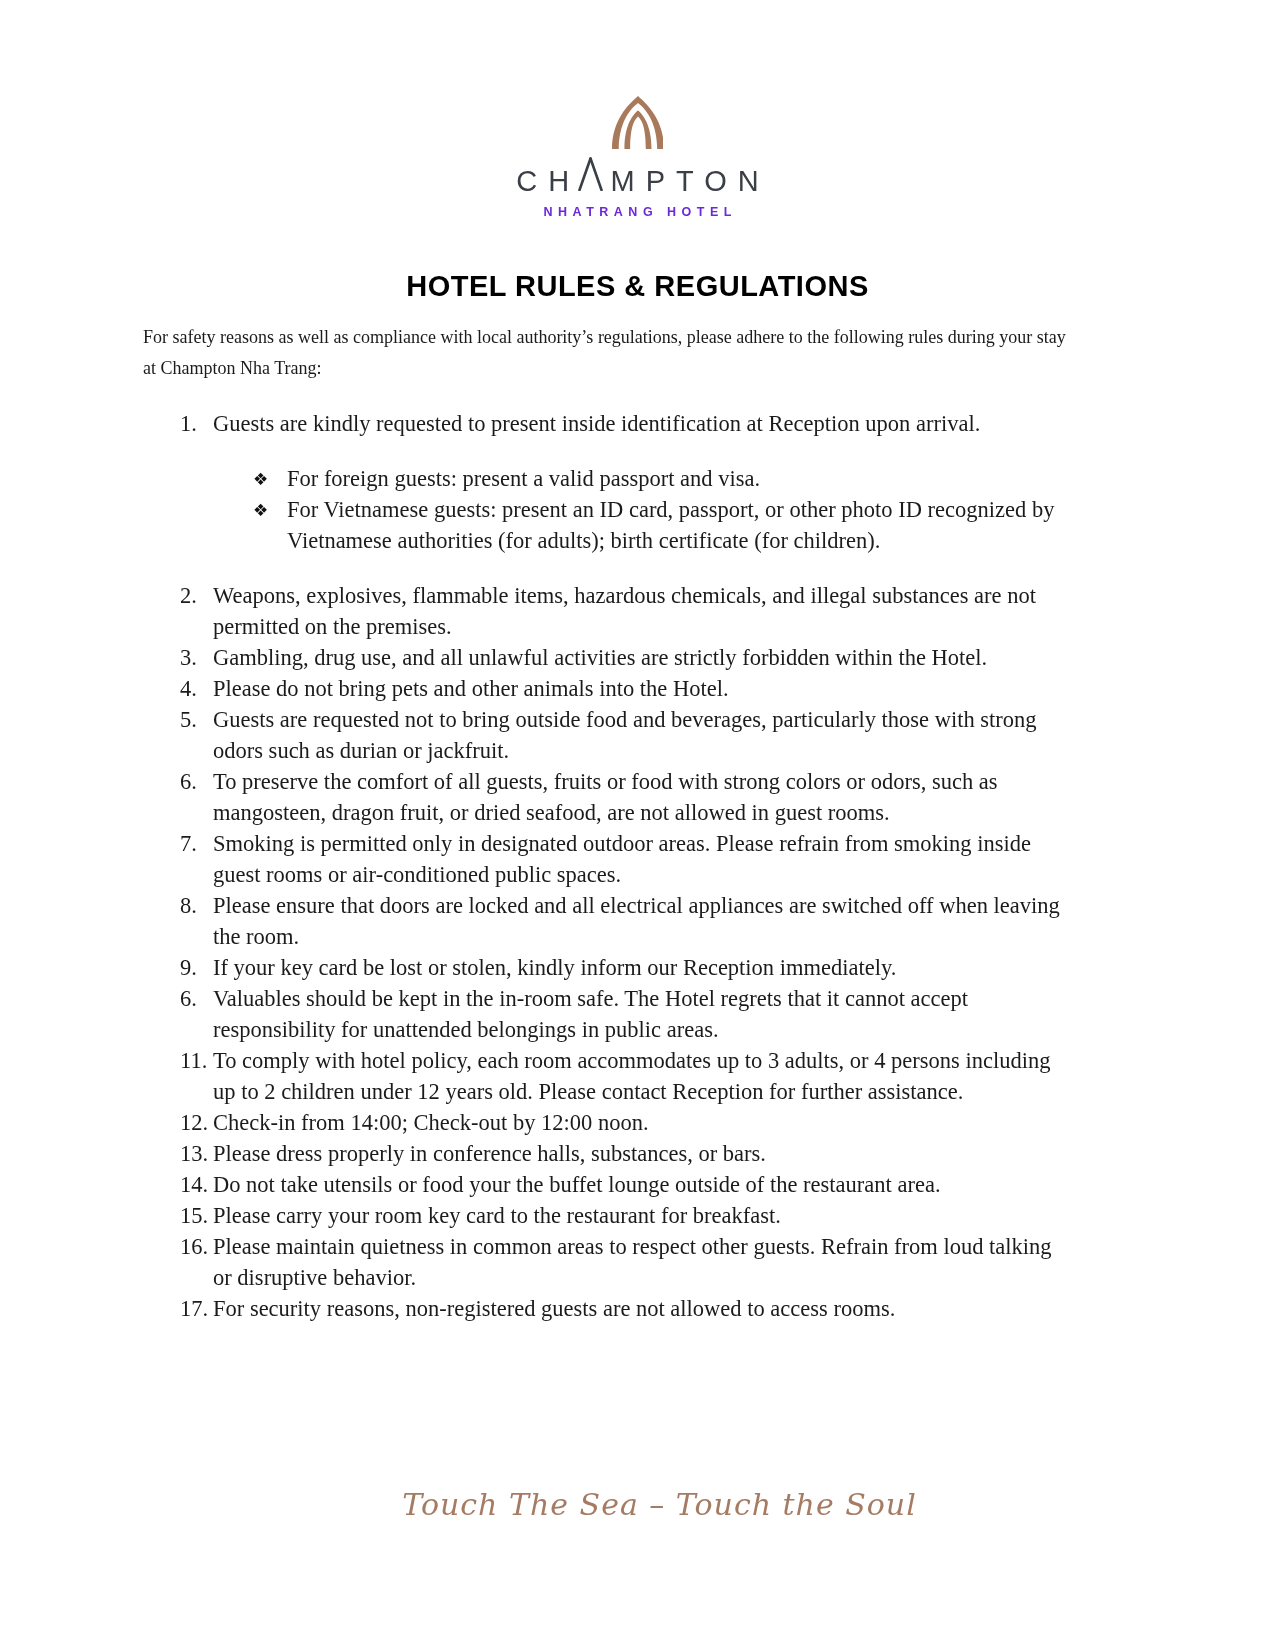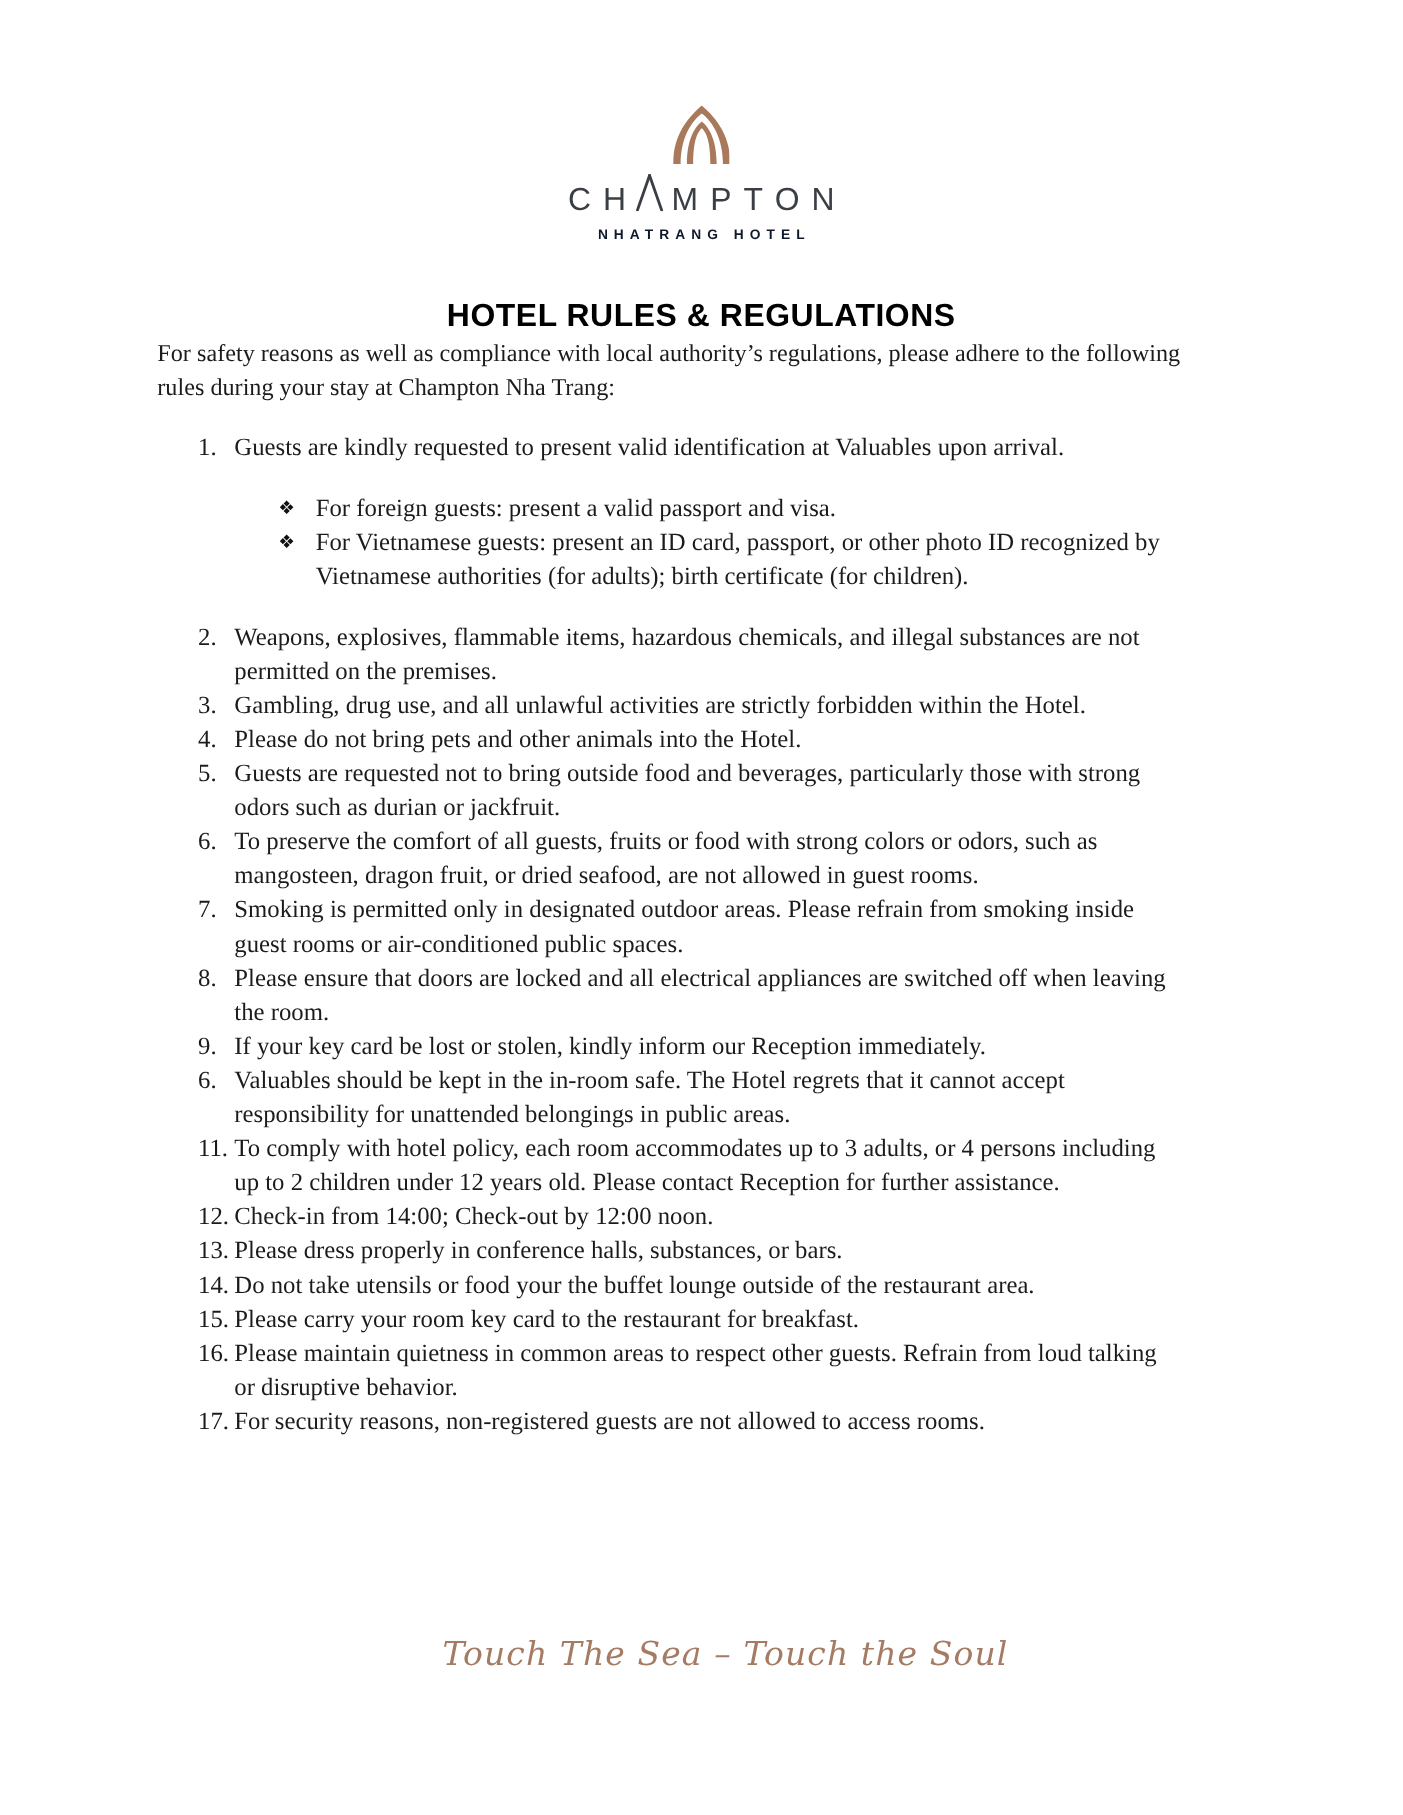--- a/index.html
+++ b/index.html
@@ -30,38 +30,39 @@
   }
   .brand-a { position: relative; display: inline-block; color: transparent; }
   .brand-a svg { position: absolute; left: -3px; top: -7px; width: 27px; height: 34px; }
   .brand-subtitle {
     margin-top: 7px;
     font-family: "Liberation Sans", sans-serif;
     font-size: 12.5px;
     font-weight: bold;
     letter-spacing: 5.5px;
     padding-left: 5.5px;
-    color: #0f172a;
+    color: #6d28d9;
     line-height: 15px;
   }
   
   .doc-title {
     margin-top: 48px;
     text-align: center;
     font-family: "Liberation Sans", sans-serif;
     font-weight: bold;
     font-size: 29px;
     letter-spacing: 0.5px;
     color: #000000;
     line-height: 36px;
   }
   
   .content { padding: 0 200px 0 143px; }
   .intro {
-    font-size: 22px;
+    margin-top: 18px;
+    font-size: 18px;
     line-height: 31px;
   }
   ol.rules {
     list-style: none;
     margin-top: 24px;
     font-size: 22.5px;
     line-height: 31px;
   }
   li.rule { position: relative; padding-left: 70px; }
   li.rule .num { position: absolute; left: 37px; top: 0; }
@@ -104,21 +105,21 @@
             <path d="M13.5 1.5 L24.5 33" stroke="#3a3e45" stroke-width="2.6" fill="none" stroke-linecap="round"></path>
           </svg></span><span>MPTON</span></div>
     <div class="brand-subtitle">NHATRANG HOTEL</div>
   </div>
 
   <h1 class="doc-title">HOTEL RULES &amp; REGULATIONS</h1>
 
   <div class="content">
     <p class="intro">For safety reasons as well as compliance with local authority’s regulations, please adhere to the following rules during your stay at Champton Nha Trang:</p>
     <ol class="rules">
-        <li class="rule"><span class="num">1.</span><span class="txt">Guests are kindly requested to present valid identification at Valuables upon arrival.</span><ul class="sub-list">
+        <li class="rule"><span class="num">1.</span><span class="txt">Guests are kindly requested to present inside identification at Reception upon arrival.</span><ul class="sub-list">
             <li class="sub-item"><span class="bullet">❖</span><span class="sub-txt">For foreign guests: present a valid passport and visa.</span></li>
             <li class="sub-item"><span class="bullet">❖</span><span class="sub-txt">For Vietnamese guests: present an ID card, passport, or other photo ID recognized by Vietnamese authorities (for adults); birth certificate (for children).</span></li>
           </ul></li>
         <li class="rule"><span class="num">2.</span><span class="txt">Weapons, explosives, flammable items, hazardous chemicals, and illegal substances are not permitted on the premises.</span></li>
         <li class="rule"><span class="num">3.</span><span class="txt">Gambling, drug use, and all unlawful activities are strictly forbidden within the Hotel.</span></li>
         <li class="rule"><span class="num">4.</span><span class="txt">Please do not bring pets and other animals into the Hotel.</span></li>
         <li class="rule"><span class="num">5.</span><span class="txt">Guests are requested not to bring outside food and beverages, particularly those with strong odors such as durian or jackfruit.</span></li>
         <li class="rule"><span class="num">6.</span><span class="txt">To preserve the comfort of all guests, fruits or food with strong colors or odors, such as mangosteen, dragon fruit, or dried seafood, are not allowed in guest rooms.</span></li>
         <li class="rule"><span class="num">7.</span><span class="txt">Smoking is permitted only in designated outdoor areas. Please refrain from smoking inside guest rooms or air-conditioned public spaces.</span></li>
         <li class="rule"><span class="num">8.</span><span class="txt">Please ensure that doors are locked and all electrical appliances are switched off when leaving the room.</span></li>

